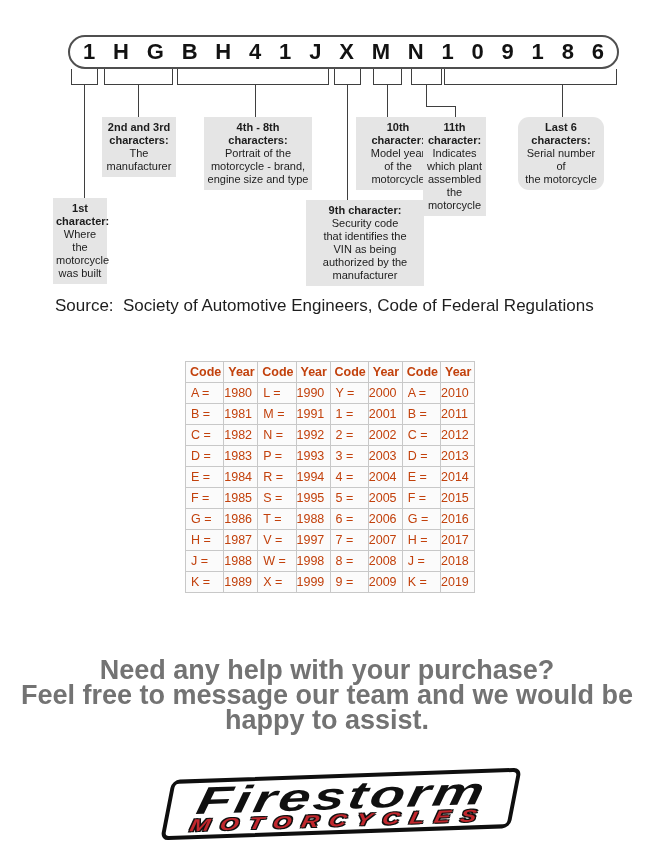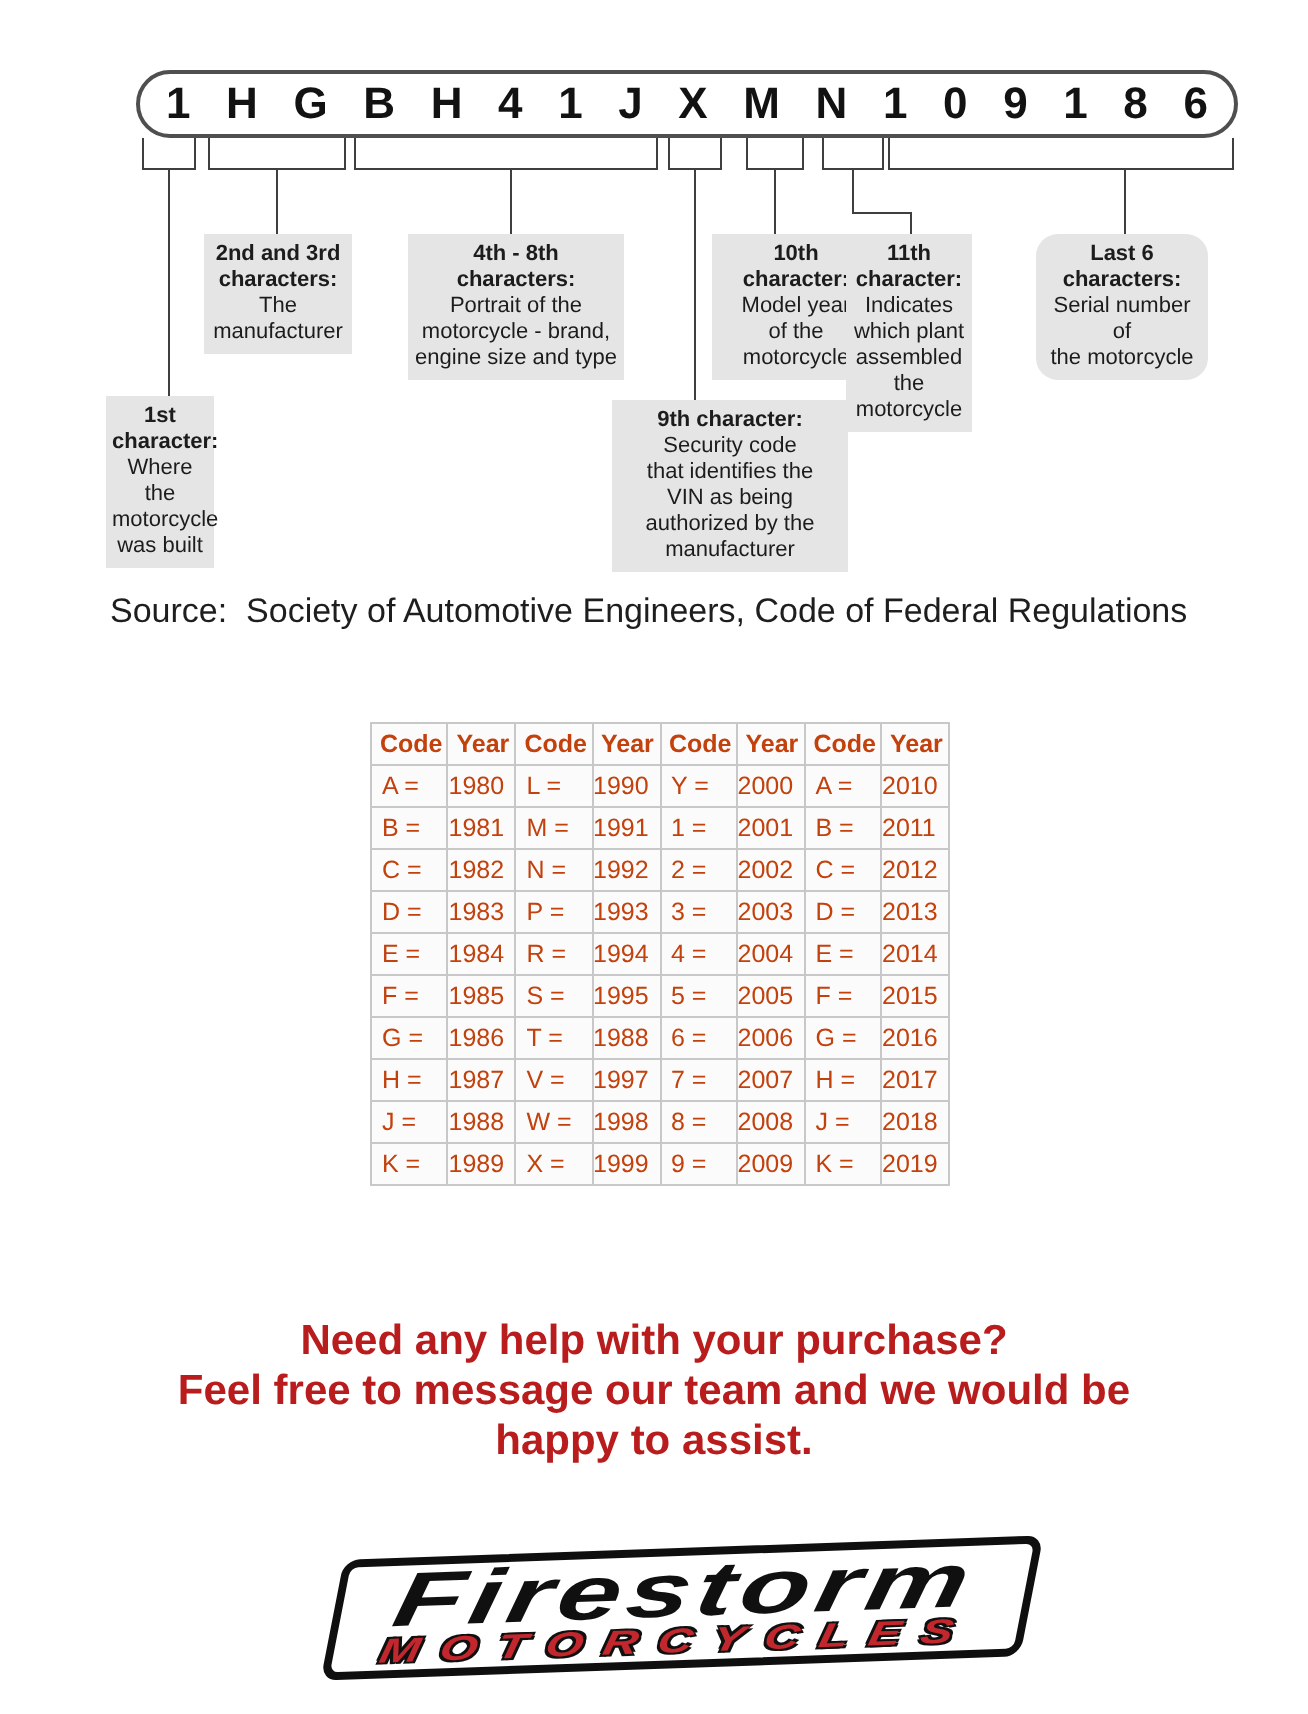--- a/index.html
+++ b/index.html
@@ -84,24 +84,24 @@
   .code-col, .code-cell { width: 36px; }
   .year-col, .year-cell { width: 34px; }
   .code-cell { text-align: left; padding-left: 5px; }
   .year-cell { text-align: left; padding-right: 3px; }
 
   
   .help-message {
     position: absolute;
     left: 0; right: 0; top: 658px;
     text-align: center;
-    font-size: 21px;
+    font-size: 27px;
     line-height: 25px;
     font-weight: bold;
-    color: #b91c1c;
+    color: #737373;
   }
 
   
   .logo {
     position: absolute;
     left: 166px; top: 774px;
     width: 350px; height: 60px;
     transform: rotate(-2deg);
   }
   .logo-panel {

